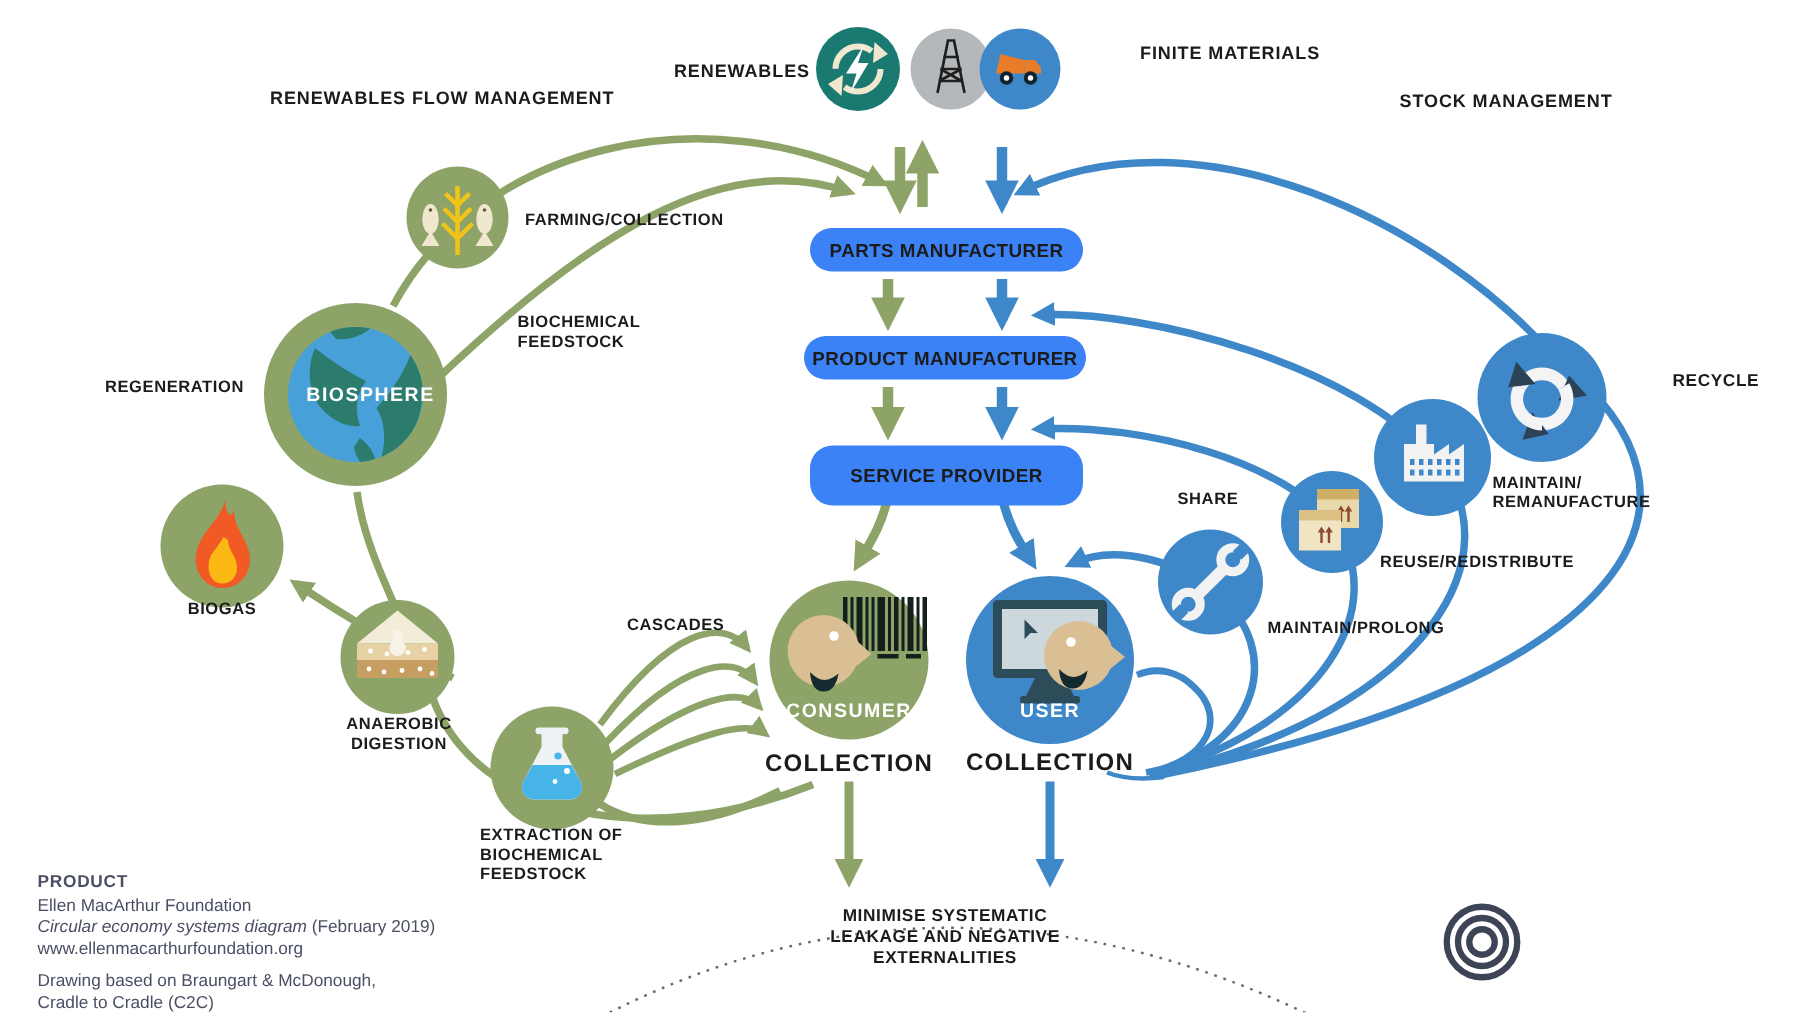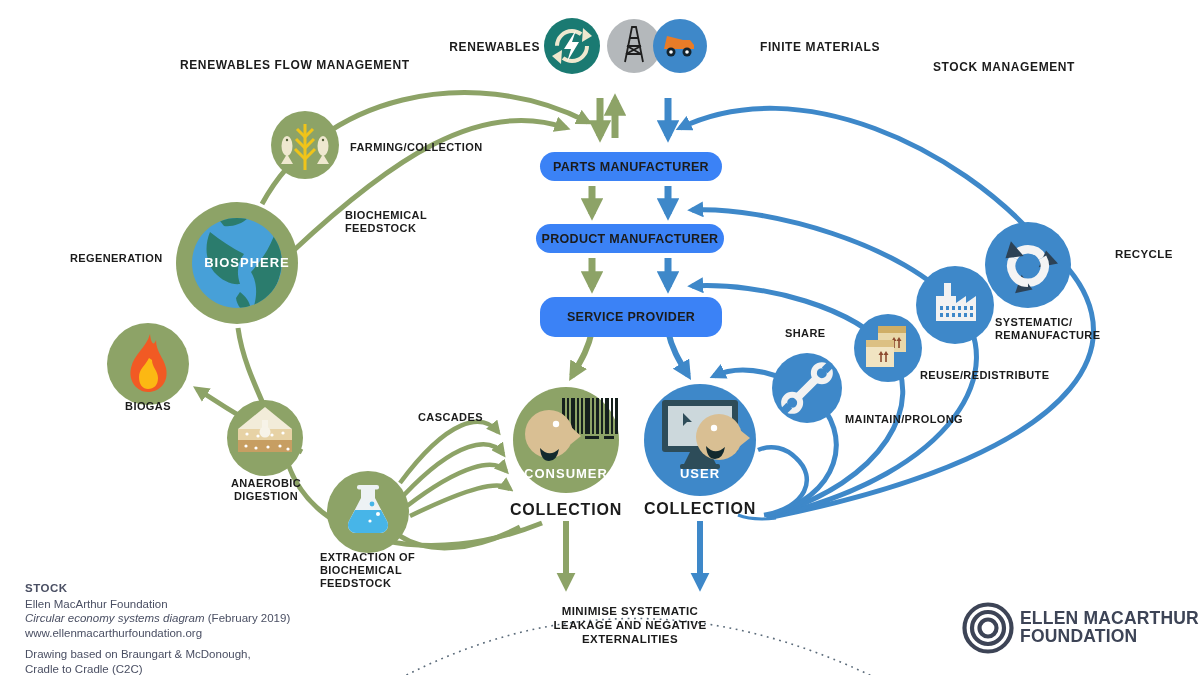--- a/index.html
+++ b/index.html
@@ -279,21 +279,21 @@
       <circle cx="988" cy="628" r="16" stroke-width="4.2"></circle>
       <circle cx="988" cy="628" r="8.5" stroke-width="4.2"></circle>
     </g>
   </svg>
 
   <div class="pill" style="left:540px;top:152px;width:182px;height:29px;">PARTS MANUFACTURER</div>
   <div class="pill" style="left:536px;top:224px;width:188px;height:29px;">PRODUCT MANUFACTURER</div>
   <div class="pill" style="left:540px;top:297px;width:182px;height:40px;">SERVICE PROVIDER</div>
 
   <div class="lbl heading" style="left:440px;top:40px;width:100px;text-align:right;">RENEWABLES</div>
-  <div class="lbl heading" style="left:712px;top:40px;padding-left:48px;">FINITE MATERIALS</div>
+  <div class="lbl heading" style="left:712px;top:28px;padding-left:48px;">FINITE MATERIALS</div>
   <div class="lbl heading" style="left:180px;top:58px;">RENEWABLES FLOW MANAGEMENT</div>
   <div class="lbl heading" style="left:933px;top:60px;">STOCK MANAGEMENT</div>
 
   <div class="lbl" style="left:350px;top:141px;">FARMING/COLLECTION</div>
   <div class="lbl pre" style="left:345px;top:209px;">BIOCHEMICAL
 FEEDSTOCK</div>
   <div class="lbl" style="left:70px;top:252px;">REGENERATION</div>
   <div class="lbl white center" style="left:177px;top:255px;width:140px;">BIOSPHERE</div>
   <div class="lbl center" style="left:98px;top:400px;width:100px;">BIOGAS</div>
   <div class="lbl pre center" style="left:206px;top:477px;width:120px;">ANAEROBIC
@@ -305,33 +305,29 @@
 
   <div class="lbl white center" style="left:506px;top:466px;width:120px;">CONSUMER</div>
   <div class="lbl white center" style="left:640px;top:466px;width:120px;">USER</div>
   <div class="lbl center collection" style="left:506px;top:500px;width:120px;">COLLECTION</div>
   <div class="lbl center collection" style="left:640px;top:499px;width:120px;">COLLECTION</div>
   <div class="lbl pre center" style="left:535px;top:605px;width:190px;font-size:11.5px;">MINIMISE SYSTEMATIC
 LEAKAGE AND NEGATIVE
 EXTERNALITIES</div>
 
   <div class="lbl" style="left:1075px;top:248px;font-size:11.5px;padding-left:40px;">RECYCLE</div>
-  <div class="lbl pre" style="left:995px;top:316px;">SYSTEMATIC/
+  <div class="lbl pre" style="left:995px;top:316px;">MAINTAIN/
 REMANUFACTURE</div>
   <div class="lbl" style="left:920px;top:369px;">REUSE/REDISTRIBUTE</div>
   <div class="lbl" style="left:845px;top:413px;">MAINTAIN/PROLONG</div>
   <div class="lbl" style="left:785px;top:327px;">SHARE</div>
 
   <div id="source-block">
-    <div class="src-head">STOCK</div>
+    <div class="src-head">PRODUCT</div>
     <div>Ellen MacArthur Foundation</div>
     <div><em>Circular economy systems diagram</em><span> (February 2019)</span></div>
     <div>www.ellenmacarthurfoundation.org</div>
     <div class="gap">Drawing based on Braungart &amp; McDonough,</div>
     <div>Cradle to Cradle (C2C)</div>
   </div>
 
-  <div id="logo-text">
-    <div>ELLEN MACARTHUR</div>
-    <div>FOUNDATION</div>
-  </div>
 
 </div>
 
 </body></html>

